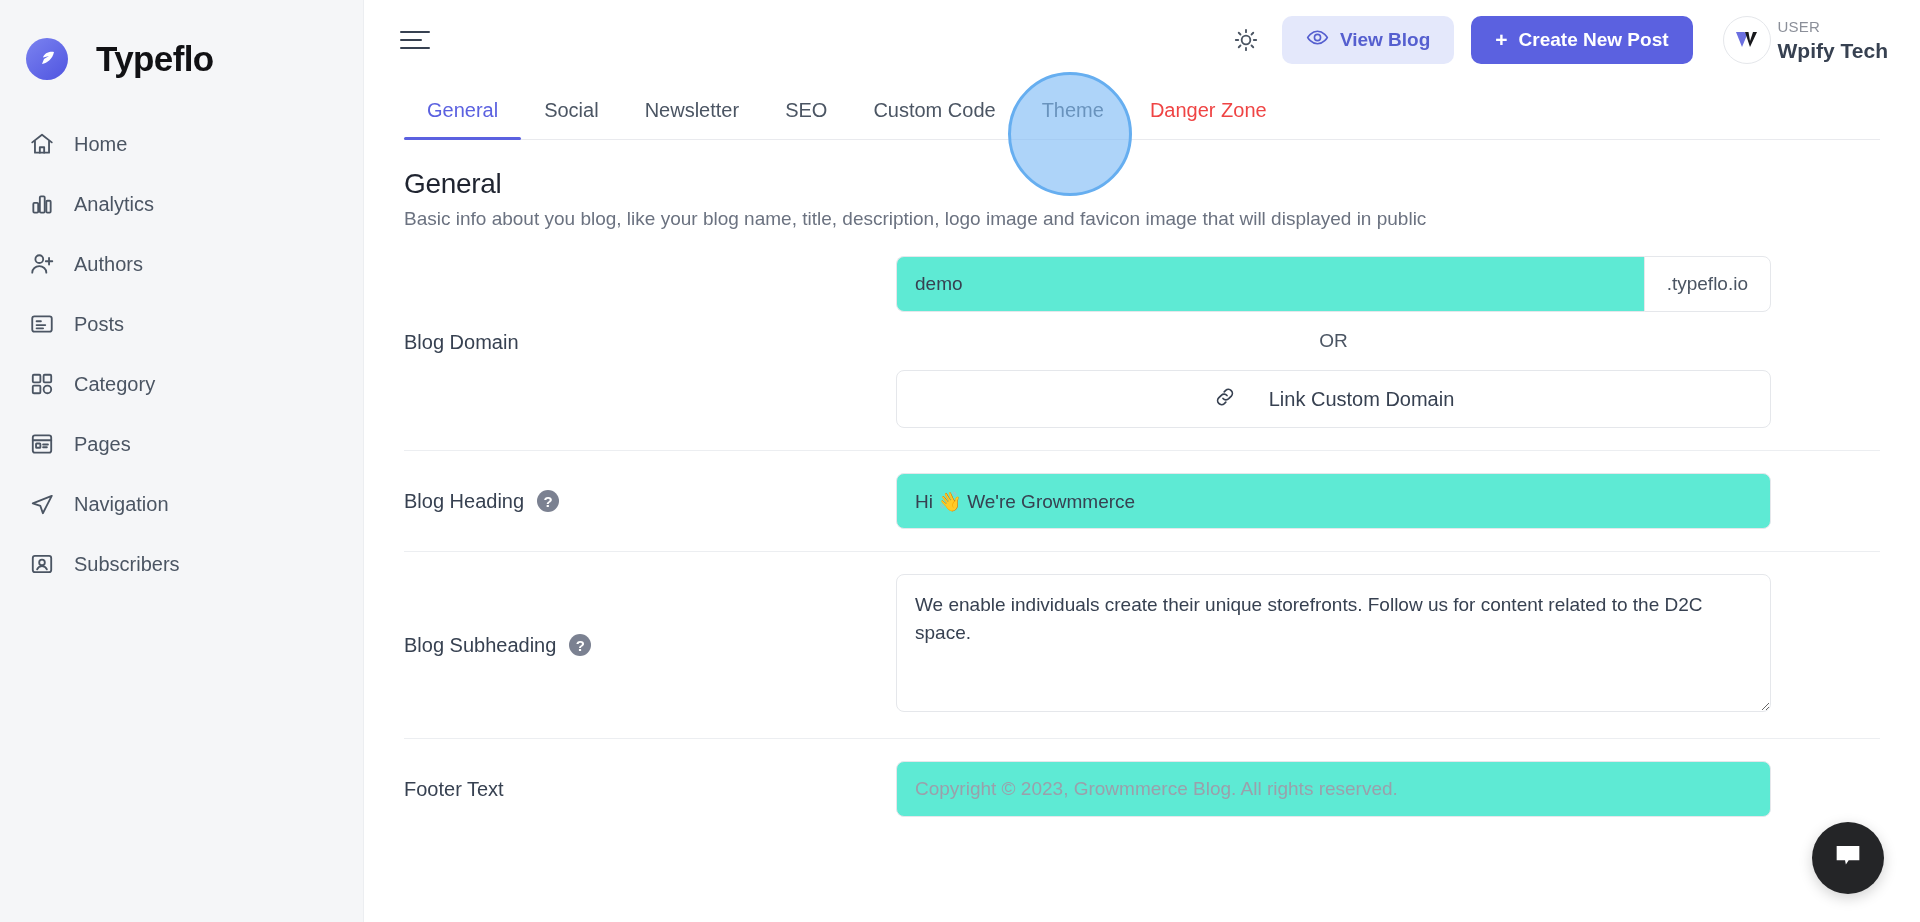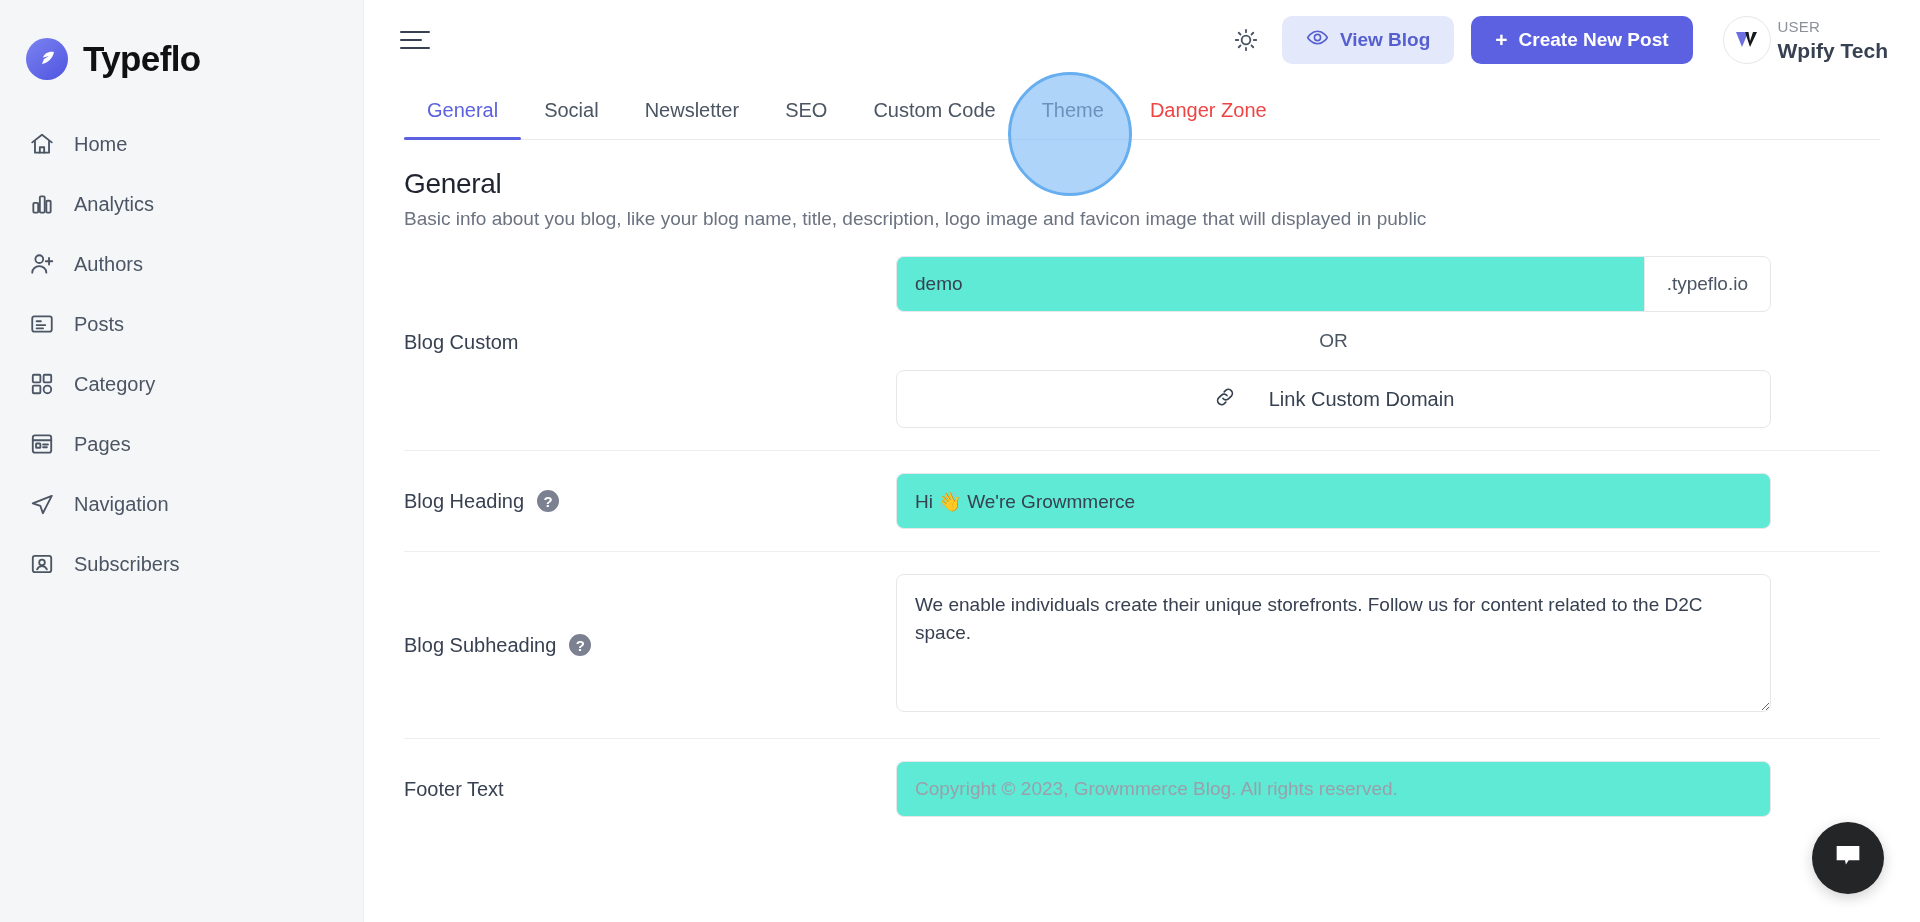--- a/index.html
+++ b/index.html
@@ -16,21 +16,21 @@
 
   
   .sidebar {
     width: 364px; min-width: 364px; height: 922px;
     background: #f5f6f8;
     border-right: 1px solid #eceef1;
     padding: 0;
     position: relative;
   }
   .brand {
-    display: flex; align-items: center; gap: 15px;
+    display: flex; align-items: center; gap: 28px;
     padding: 26px 0 0 26px;
     height: 92px;
   }
   .brand-logo {
     width: 42px; height: 42px; border-radius: 50%;
     background: linear-gradient(140deg, #7b83f0 0%, #4f54e0 100%);
     display: flex; align-items: center; justify-content: center;
     flex-shrink: 0;
   }
   .brand-name {
@@ -380,21 +380,21 @@
         <button class="tab danger">Danger Zone</button>
       </div>
     </div>
 
     <div class="content">
       <h1 class="section-title">General</h1>
       <p class="section-sub">Basic info about you blog, like your blog name, title, description, logo image and favicon image that will displayed in public</p>
 
       <div class="field-row" style="padding-top:26px;">
         <div class="field-label">
-          <span>Blog Custom</span>
+          <span>Blog Domain</span>
         </div>
         <div class="field-control">
           <div class="addr-group">
             <input class="input" type="text" value="demo" style="">
             <span class="addr-suffix">.typeflo.io</span>
           </div>
           <div class="or-line">OR</div>
           <button class="link-domain-btn">
             <span>
               <svg width="24" height="24" viewBox="0 0 24 24" fill="none" stroke="currentColor" stroke-width="1.7" stroke-linecap="round">

